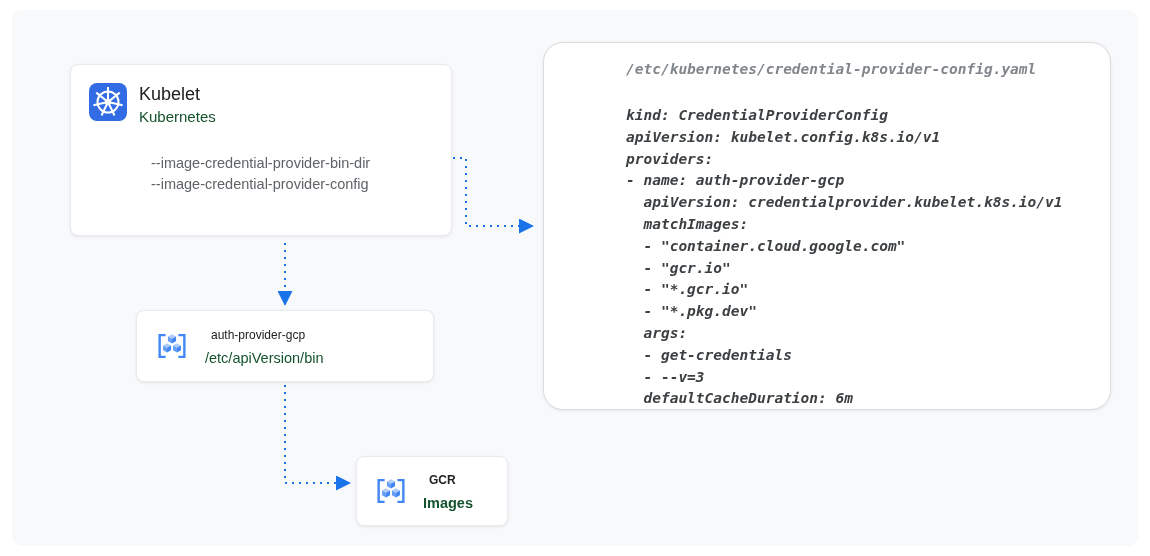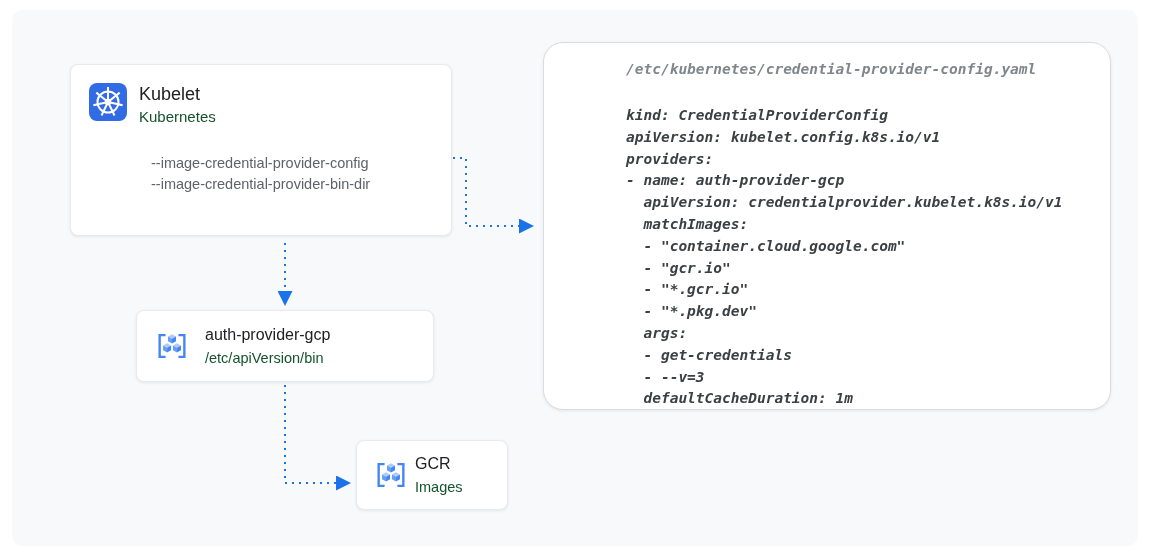--- a/index.html
+++ b/index.html
@@ -22,24 +22,24 @@
   
   .kubelet-card { left:70px; top:64px; width:382px; height:172px; padding:18px; }
   .node-header { display:flex; align-items:flex-start; gap:12px; }
   .icon { width:38px; height:38px; flex:0 0 38px; display:block; }
   .node-title { font-size:18px; color:#202124; line-height:22px; }
   .node-subtitle { font-size:15px; color:#14532d; line-height:20px; margin-top:2px; }
   .flags { margin-left:62px; margin-top:26px; }
   .flag { font-size:14.5px; color:#5f6368; line-height:21px; }
   
   .auth-card { left:136px; top:310px; width:298px; height:72px; padding:16px; display:flex; align-items:center; gap:14px; }
-  .auth-card .node-title, .gcr-card .node-title { font-size:16px; }
+  .auth-card .node-title, .gcr-card .node-title { font-size:12px;margin-left:6px; }
   .auth-card .node-subtitle, .gcr-card .node-subtitle { font-size:14.5px; }
   
-  .gcr-card { left:356px; top:440px; width:152px; height:70px; padding:15px; display:flex; align-items:center; gap:5px; }
+  .gcr-card { left:356px; top:456px; width:152px; height:70px; padding:15px; display:flex; align-items:center; gap:13px;font-weight:bold; }
   
   .code-card {
     left:543px; top:42px; width:568px; height:368px;
     border-radius:20px; border:1px solid #dadce0;
     padding:16px 18px 10px 82px; overflow:hidden;
   }
   .code-path {
     font-family:"DejaVu Sans Mono", monospace;
     font-style:italic; font-weight:bold;
     font-size:14.5px; line-height:20px; color:#80868b;
@@ -89,22 +89,22 @@
         <circle cx="19" cy="19" r="10.5"></circle>
       </g>
       <circle cx="19" cy="19" r="3.2" fill="#ffffff"></circle>
     </svg>
     <div class="node-text">
       <div class="node-title">Kubelet</div>
       <div class="node-subtitle">Kubernetes</div>
     </div>
   </div>
   <div class="flags">
+    <div class="flag">--image-credential-provider-bin-dir</div>
     <div class="flag">--image-credential-provider-config</div>
-    <div class="flag">--image-credential-provider-bin-dir</div>
   </div>
 </div>
 
 <div class="card auth-card">
   <svg class="icon" viewBox="0 0 40 40">
     <g stroke="#4285f4" stroke-width="2.5" fill="none" stroke-linecap="square">
       <path d="M12 8.5 H7 V31.5 H12"></path>
       <path d="M28 8.5 H33 V31.5 H28"></path>
     </g>
     <use href="#cube" transform="translate(20,14)"></use>
@@ -141,14 +141,14 @@
 - name: auth-provider-gcp
   apiVersion: credentialprovider.kubelet.k8s.io/v1
   matchImages:
   - "container.cloud.google.com"
   - "gcr.io"
   - "*.gcr.io"
   - "*.pkg.dev"
   args:
   - get-credentials
   - --v=3
-  defaultCacheDuration: 1m</pre>
+  defaultCacheDuration: 6m</pre>
 </div>
 
 </body></html>

